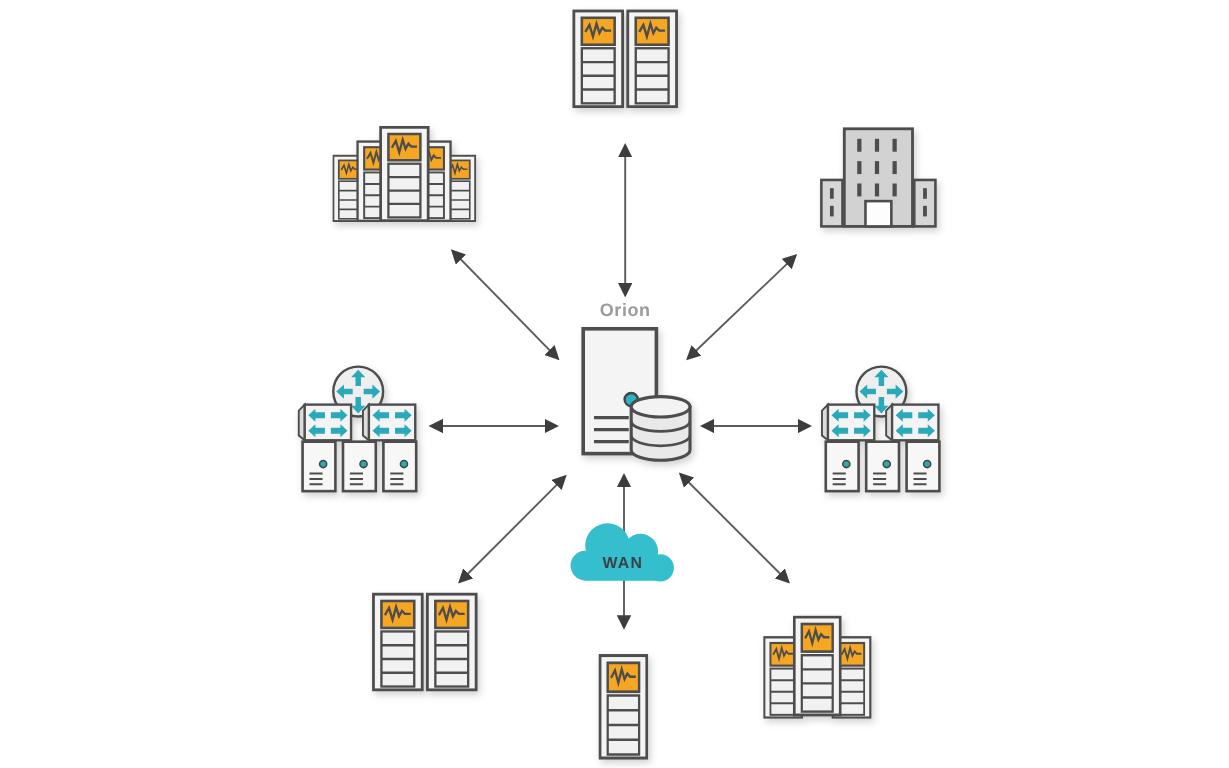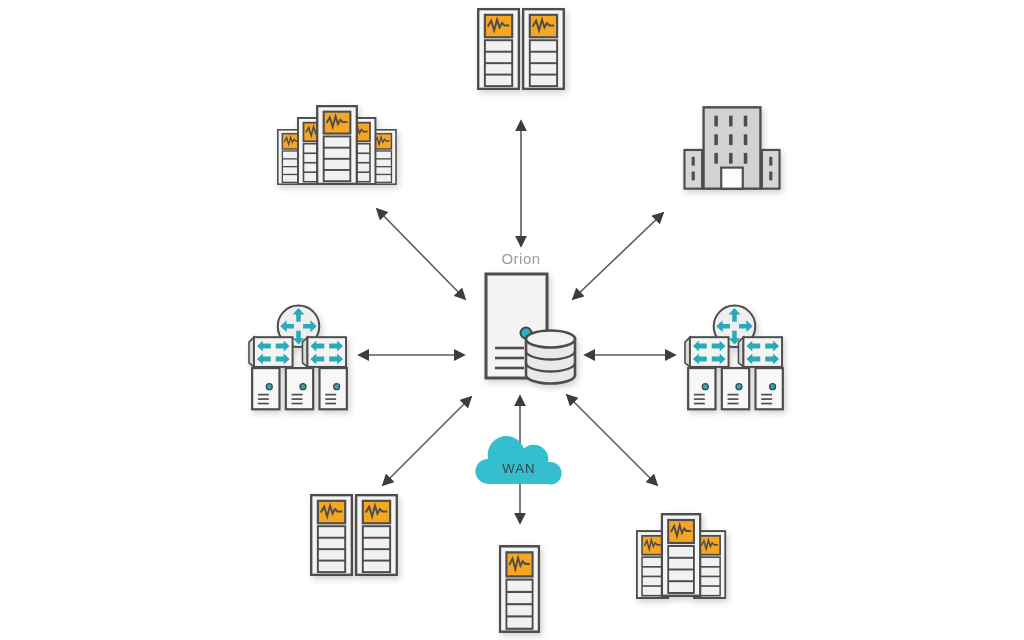--- a/index.html
+++ b/index.html
@@ -1,18 +1,19 @@
 <!DOCTYPE html>
 <html><head>
 <meta charset="utf-8">
 <style>
   html,body{margin:0;padding:0;background:#ffffff;}
   .canvas{
     position:relative;width:907px;height:640px;background:#ffffff;overflow:hidden;
     font-family:"Liberation Sans", sans-serif;
+    font-weight:bold;
   }
   .arrow-layer{position:absolute;left:0;top:0;}
   .node{position:absolute;filter:drop-shadow(2px 3px 3px rgba(0,0,0,0.18));}
   .flat{filter:none;}
   .orion-label{
     position:absolute;left:466px;top:250px;width:110px;text-align:center;
     font-size:15px;color:#9b9b9b;letter-spacing:0.5px;
   }
   .wan-text{
     font-family:"Liberation Sans", sans-serif;font-size:13.5px;fill:#3d4045;letter-spacing:1px;

